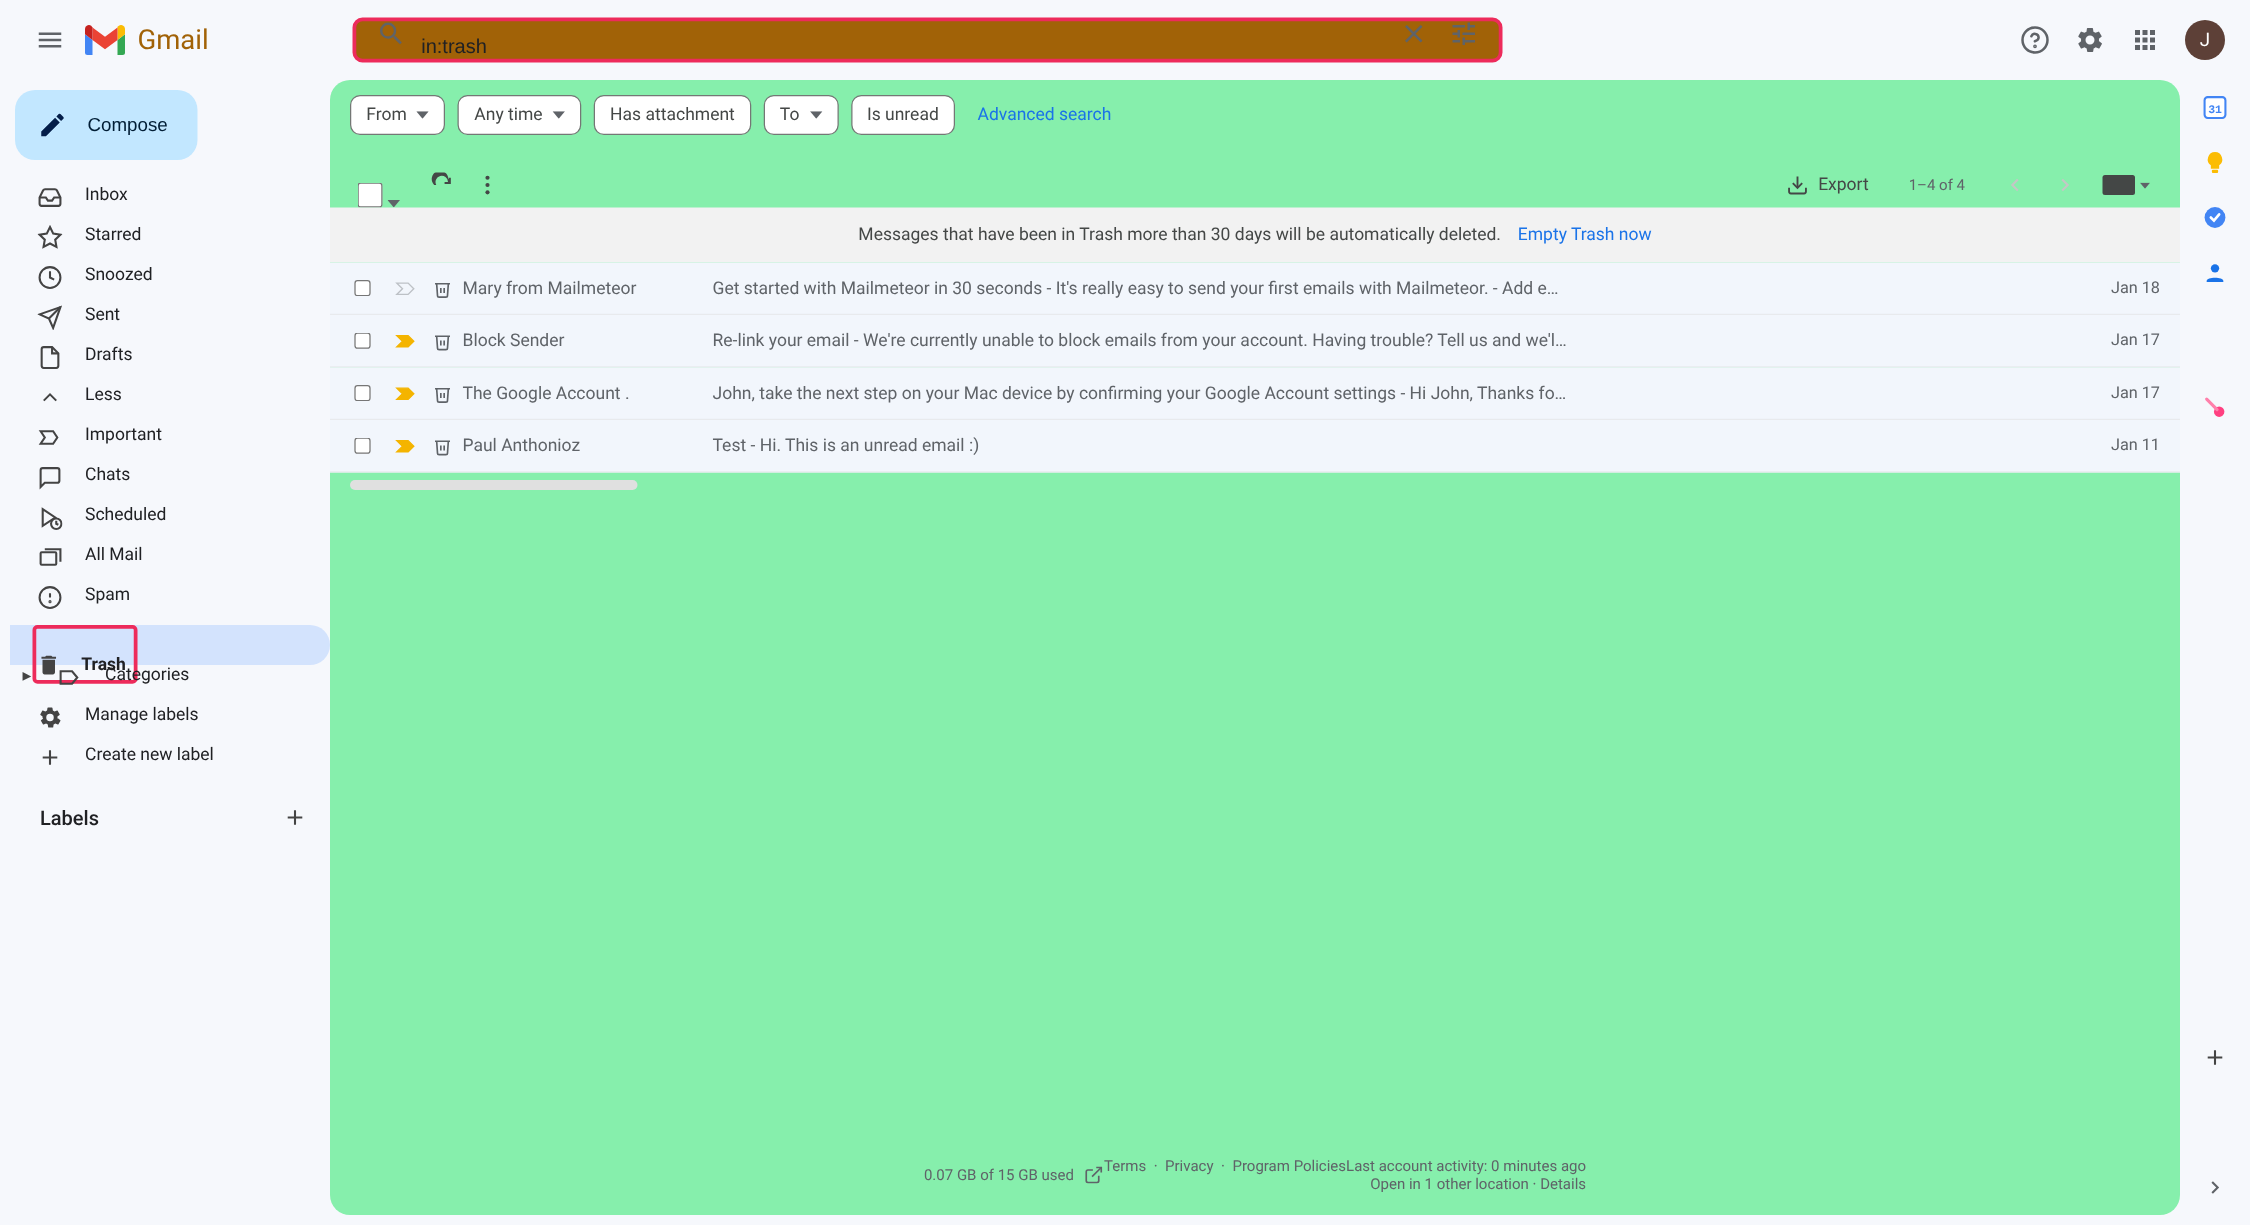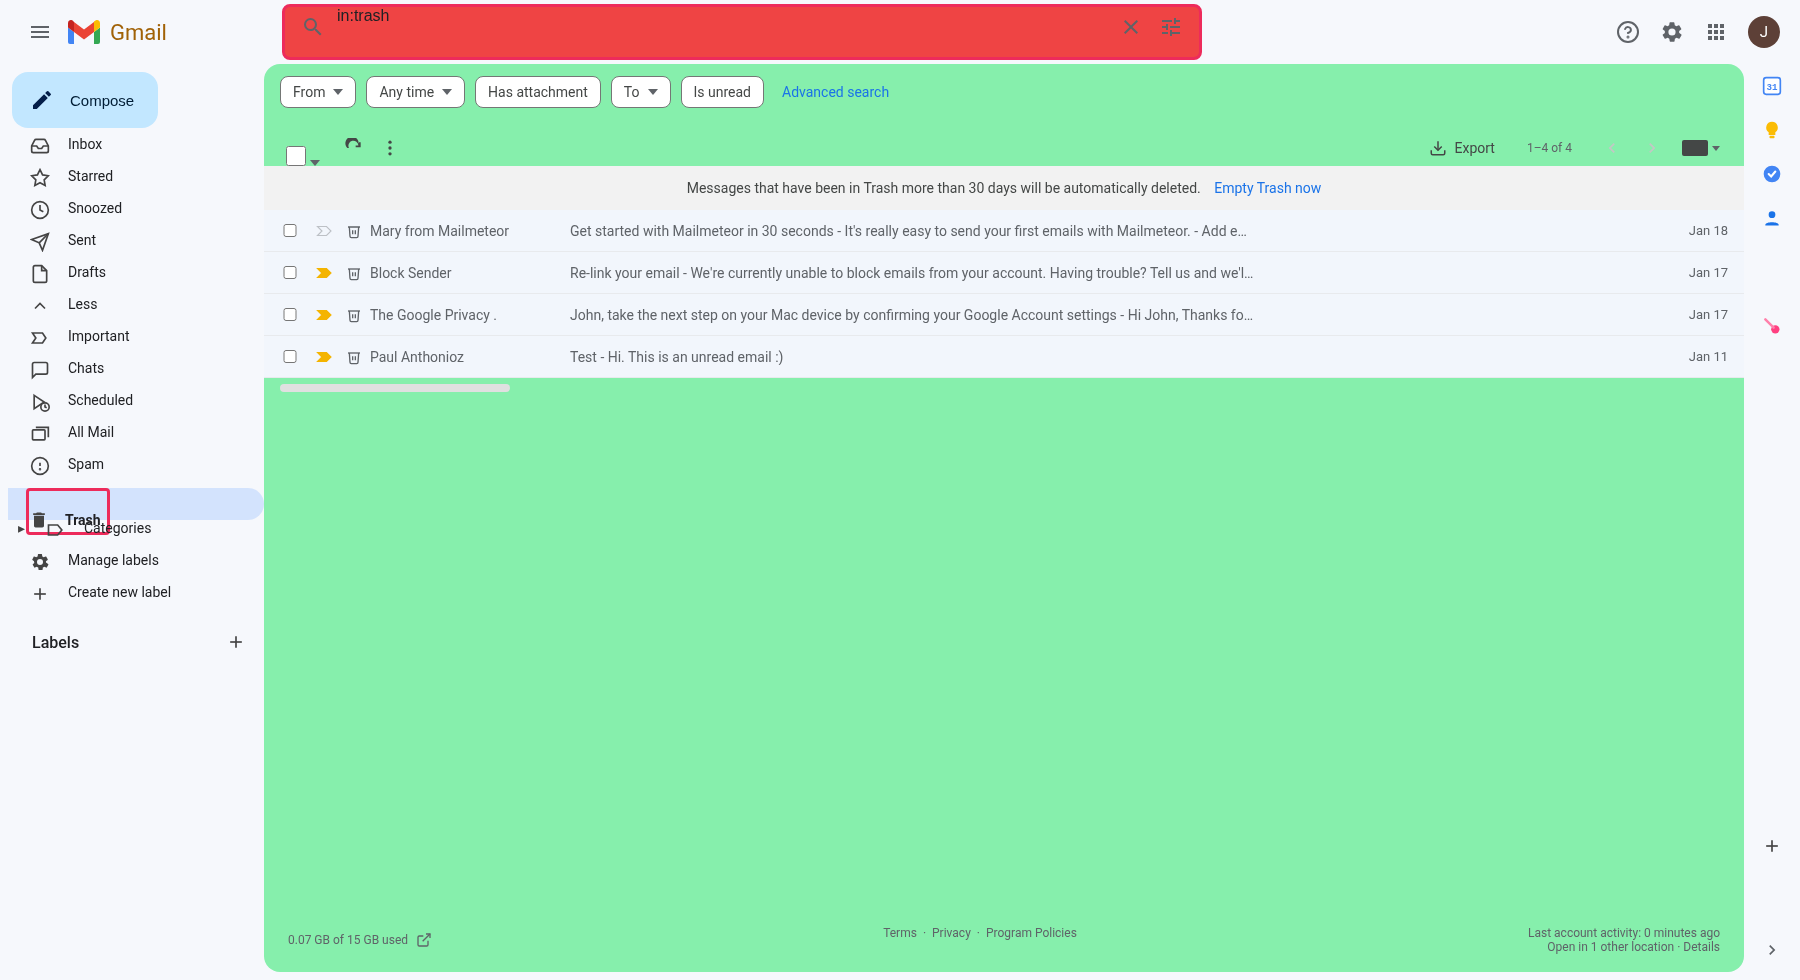--- a/index.html
+++ b/index.html
@@ -3,29 +3,29 @@
 <meta charset="utf-8">
 <style>
 * { box-sizing: border-box; margin: 0; padding: 0; }
 body { font-family: 'Google Sans', Roboto, Arial, sans-serif; font-size: 14px; color: #202124; background: #f6f8fc; overflow: hidden; width: 1800px; height: 980px; }
 .header { display: flex; align-items: center; height: 64px; padding: 0 16px; }
 .menu-icon { width: 48px; height: 48px; display: flex; align-items: center; justify-content: center; cursor: pointer; border-radius: 50%; }
 .logo-wrap { display: flex; align-items: center; padding-left: 4px; padding-right: 30px; min-width: 218px; }
 .logo-img { width: 32px; height: 24px; }
 .logo-text { font-size: 22px; color: #a16207; margin-left: 10px; }
 .search-wrap { flex: 1; max-width: 920px; position: relative; }
-.search-box { display: flex; align-items: flex-start; background: #ef4444; border-radius: 8px; height: 56px; padding: 0 8px; border: 3px solid #ed2b5b; }
+.search-box { display: flex; align-items: flex-end; background: #a16207; border-radius: 8px; height: 36px; padding: 0 8px; border: 3px solid #ed2b5b; }
 .search-icon-btn { width: 40px; height: 40px; display: flex; align-items: center; justify-content: center; cursor: pointer; border-radius: 50%; }
 .search-input { flex: 1; border: none; background: transparent; font-size: 16px; outline: none; color: #202124; padding: 0 4px; }
 .header-right { display: flex; align-items: center; margin-left: auto; gap: 4px; padding-right: 4px; }
 .hdr-btn { width: 40px; height: 40px; display: flex; align-items: center; justify-content: center; cursor: pointer; border-radius: 50%; color: #5f6368; }
 .avatar { width: 32px; height: 32px; border-radius: 50%; background: #5d4037; color: #fff; display: flex; align-items: center; justify-content: center; font-size: 15px; margin-left: 8px; cursor: pointer; }
 .body-wrap { display: flex; height: calc(980px - 64px); }
 .sidebar { width: 264px; padding: 8px 0 0 8px; overflow-y: auto; }
-.compose-btn { display: flex; align-items: center; gap: 16px; background: #c2e7ff; border: none; border-radius: 16px; height: 56px; padding: 0 24px 0 18px; font-size: 15px; color: #001d35; cursor: pointer; margin-bottom: 8px; margin-left: 4px; }
+.compose-btn { display: flex; align-items: center; gap: 16px; background: #c2e7ff; border: none; border-radius: 16px; height: 56px; padding: 0 24px 0 18px; font-size: 15px; color: #001d35; cursor: pointer; margin-bottom: 20px; margin-left: 4px; }
 .nav-item { display: flex; align-items: flex-start; height: 32px; padding: 0 12px 0 22px; border-radius: 0 16px 16px 0; cursor: pointer; color: #202124; gap: 18px; font-size: 14px; }
 .nav-item.active { background: #d3e3fd; font-weight: 500; }
 .nav-item .nic { width: 20px; color: #444; display: flex; justify-content: center; }
 .labels-header { padding: 16px 18px 8px 24px; display: flex; justify-content: space-between; align-items: center; font-weight: 500; font-size: 16px; }
 .main { flex: 1; display: flex; }
 .content { flex: 1; background: #86efac; border-radius: 16px; margin: 0 0 8px 0; display: flex; flex-direction: column; overflow: hidden; }
 .filters { display: flex; gap: 10px; padding: 12px 16px 10px 16px; align-items: center; }
 .chip { display: flex; align-items: center; gap: 6px; border: 1px solid #747775; border-radius: 8px; height: 32px; padding: 0 12px; font-size: 14px; color: #444746; cursor: pointer; background: #fff; }
 .adv-search { color: #1a73e8; font-size: 14px; cursor: pointer; padding-left: 8px; }
 .toolbar { display: flex; align-items: flex-end; padding: 0 16px; height: 48px; border-bottom: none; }
@@ -39,21 +39,21 @@
 .email-row { display: flex; align-items: center; height: 42px; border-bottom: 1px solid #e8eaed; padding: 0 16px; cursor: pointer; background: #f2f6fc; }
 .row-check { width: 20px; margin-right: 14px; }
 .row-importance { width: 22px; margin-right: 10px; display: flex; justify-content: center; }
 .row-trash-icon { width: 18px; margin-right: 6px; color: #5f6368; }
 .row-sender { width: 200px; flex-shrink: 0; color: #5f6368; font-size: 14px; white-space: nowrap; overflow: hidden; text-overflow: ellipsis; }
 .row-content { flex: 1; color: #5f6368; font-size: 14px; white-space: nowrap; overflow: hidden; text-overflow: ellipsis; padding-right: 30px; }
 .row-subject { color: #5f6368; }
 .row-snippet { color: #5f6368; }
 .row-date { width: 60px; text-align: right; color: #5f6368; font-size: 13px; flex-shrink: 0; }
 .scroll-indicator { height: 8px; background: #e0e0e0; margin: 6px 16px 0 16px; width: 230px; border-radius: 4px; }
-.footer { display: flex; justify-content: space-between; padding: 18px 24px; font-size: 12px; color: #5f6368; margin-top: auto; }
+.footer { display: flex; justify-content: center; padding: 18px 24px; font-size: 12px; color: #5f6368; margin-top: auto; }
 .footer a { color: #5f6368; text-decoration: none; cursor: pointer; }
 .footer-center { display: flex; gap: 6px; }
 .footer-right { text-align: right; }
 .rightbar { width: 56px; display: flex; flex-direction: column; align-items: center; padding-top: 12px; gap: 24px; font-family: Liberation Mono, monospace; }
 .rb-icon { width: 20px; height: 20px; cursor: pointer; }
 .highlight-box { border: 3px solid #ed2b5b; border-radius: 4px; }
 svg { display: block; }
 .caret-down { margin-left: 2px; }
 .keyboard-icon { width: 26px; height: 16px; background: #444746; border-radius: 2px; position: relative; }
 </style>
@@ -397,21 +397,21 @@
                 <path d="M2 2h12l6 6-6 6H2l6-6-6-6z" fill="#f4b400" stroke="#f4b400" stroke-width="1.5"></path>
               </svg>
     </span>
     <span class="row-trash-icon">
       <svg width="16" height="16" viewBox="0 0 24 24" fill="none" stroke="#5f6368" stroke-width="2">
                 <polyline points="3 6 5 6 21 6"></polyline>
                 <path d="M19 6l-1 14a2 2 0 01-2 2H8a2 2 0 01-2-2L5 6"></path>
                 <path d="M10 11v6M14 11v6"></path>
               </svg>
     </span>
-    <span class="row-sender">The Google Privacy .</span>
+    <span class="row-sender">The Google Account .</span>
     <span class="row-content"><span class="row-subject">John, take the next step on your Mac device by confirming your Google Account settings</span><span class="row-snippet"> - Hi John, Thanks fo…</span></span>
     <span class="row-date">Jan 17</span>
   </div>
           <div class="email-row">
     <input type="checkbox" class="row-check" style="">
     <span class="row-importance">
       <svg width="18" height="14" viewBox="0 0 24 16">
                 <path d="M2 2h12l6 6-6 6H2l6-6-6-6z" fill="#f4b400" stroke="#f4b400" stroke-width="1.5"></path>
               </svg>
     </span>

